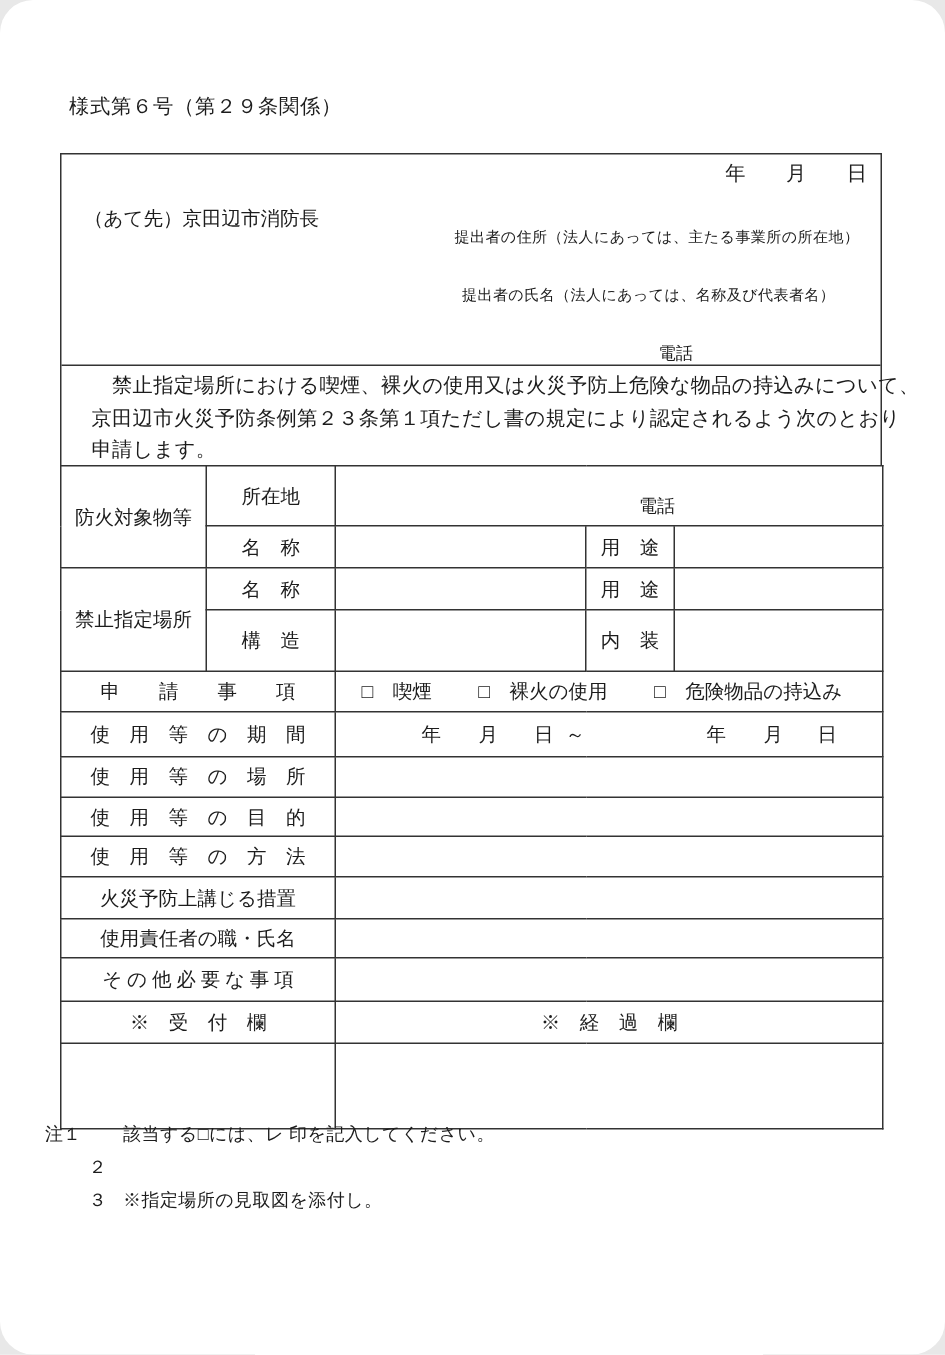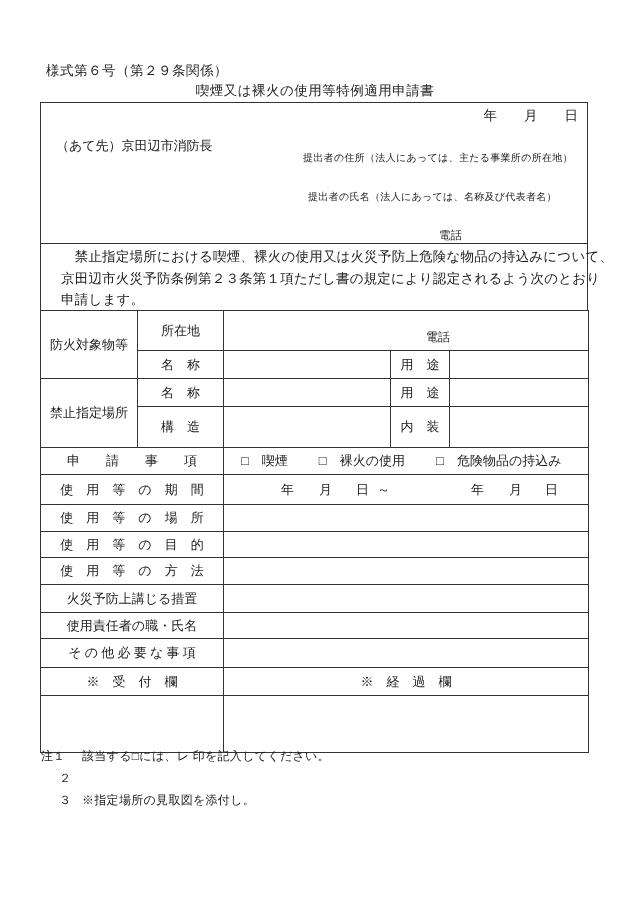--- a/index.html
+++ b/index.html
@@ -4,20 +4,21 @@
 <style>
   * { margin:0; padding:0; box-sizing:border-box; }
   html,body { background:#e8e8e8; }
   .page {
     position:relative;
     width:630px; height:903px;
     background:#ffffff;
     font-family:"Liberation Serif","DejaVu Serif",serif;
     color:#1c1c1c;
     overflow:hidden;
+    border-radius:22px;
   }
   .abs { position:absolute; }
   .form-no { left:46px; top:62px; font-size:13.5px; letter-spacing:0.5px; }
   .doc-title { left:0; right:0; top:82px; text-align:center; font-size:13.5px; letter-spacing:0.5px; }
 
   
   .outer-box {
     left:40px; top:102px; width:548px; height:208px;
     border:1px solid #333; border-bottom:none;
   }
@@ -57,21 +58,20 @@
   
   .note-no { position:absolute; font-size:12px; }
   .note-text { position:absolute; font-size:12px; letter-spacing:0.3px; }
 </style>
 </head>
 <body>
 
 <div class="page">
 
   <div class="abs form-no">様式第６号（第２９条関係）</div>
-  <div class="abs doc-title">喫煙又は裸火の使用等特例適用申請書</div>
 
   <div class="abs outer-box">
     <div class="head-sec">
       <div class="date-line">
         <span>年</span>
         <span>月</span>
         <span>日</span>
       </div>
       <div class="addressee">（あて先）京田辺市消防長</div>
       <div class="small-label name-label">提出者の氏名（法人にあっては、名称及び代表者名）</div>
@@ -179,19 +179,19 @@
       <td colspan="2">※　受　付　欄</td>
       <td colspan="3">※　経　過　欄</td>
     </tr>
     <tr style="height:57px">
       <td colspan="2"></td>
       <td colspan="3"></td>
     </tr>
   </tbody>
     </table>
 
-  <span class="note-no" style="left:41px; top:748px;">注１</span>
+  <span class="note-no" style="left:30px; top:748px;">注１</span>
   <span class="note-text" style="left:82px; top:748px;">該当する□には、レ 印を記入してください。</span>
   <span class="note-no" style="left:59px; top:770px;">２</span>
   <span class="note-no" style="left:59px; top:792px;">３</span>
   <span class="note-text" style="left:82px; top:792px;">※指定場所の見取図を添付し。</span>
 
 </div>
 
 </body></html>

